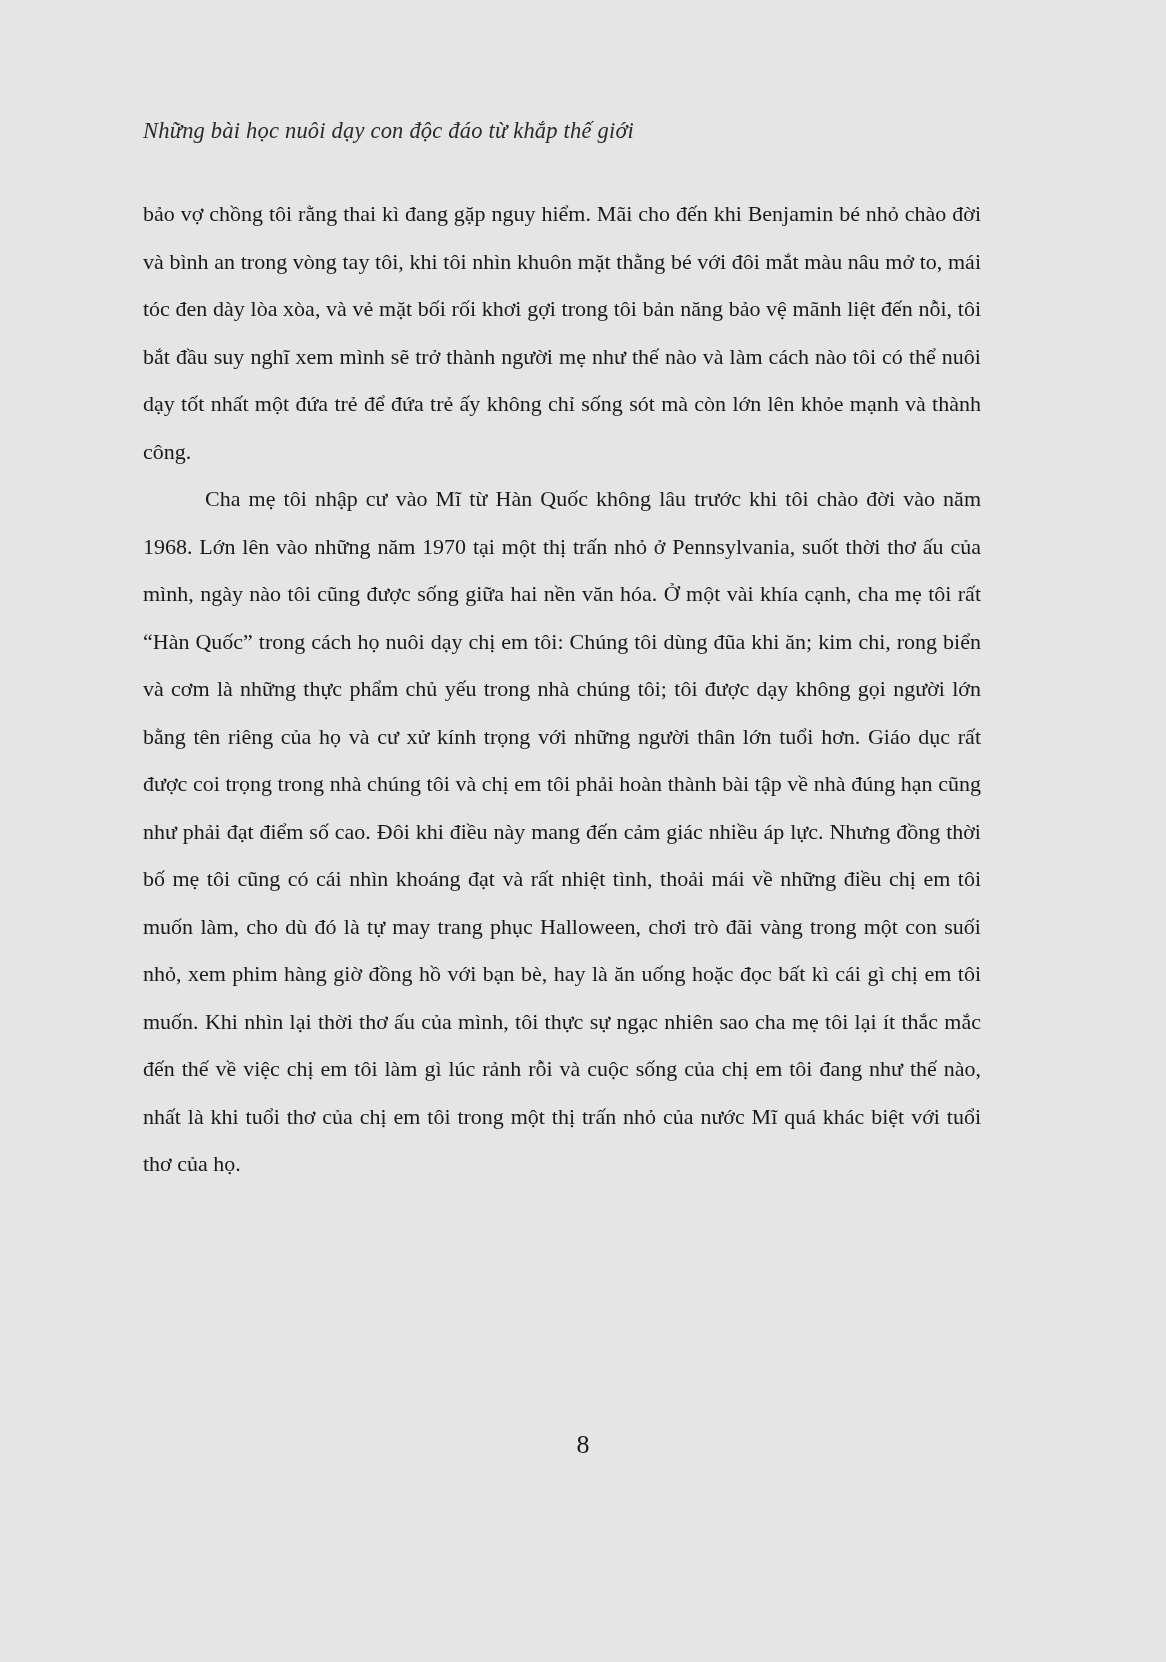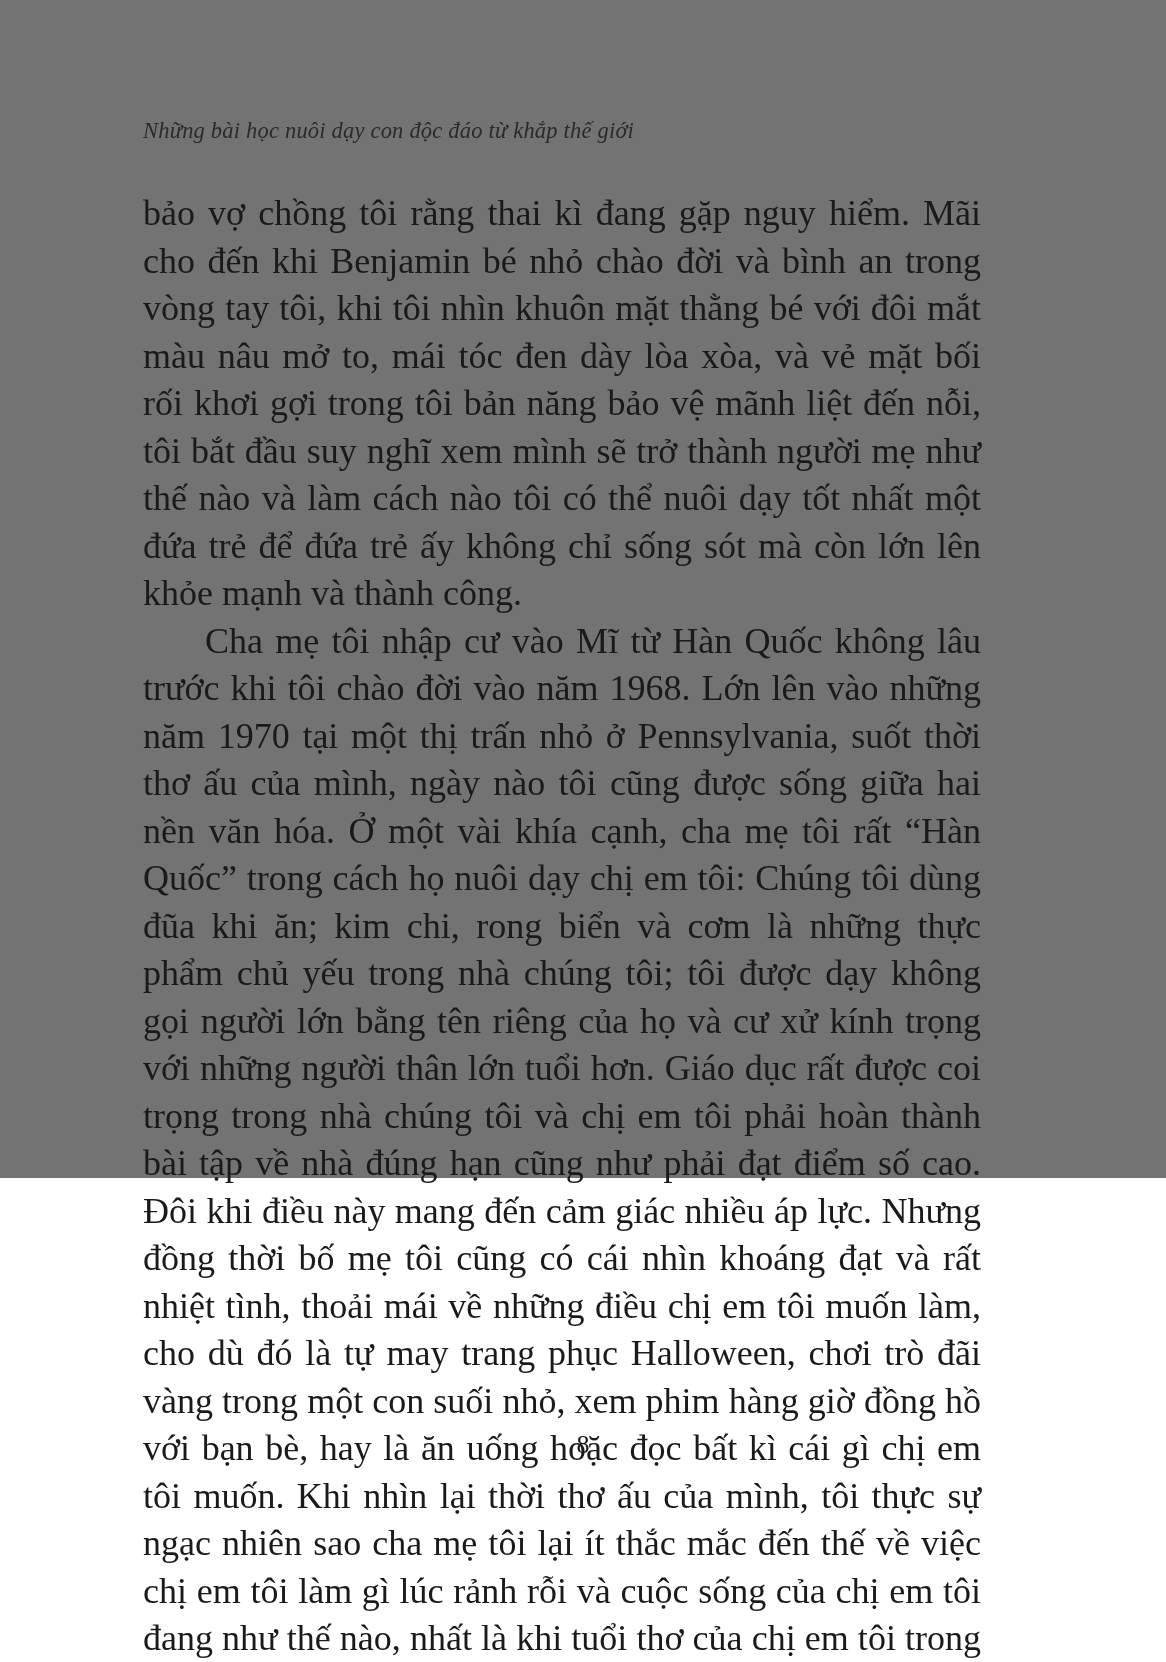--- a/index.html
+++ b/index.html
@@ -13,43 +13,43 @@
     font-family: "Liberation Serif", serif;
     color: #1b1b1b;
     position: relative;
     overflow: hidden;
   }
   .page {
     position: absolute;
     left: 0;
     top: 0;
     width: 1166px;
-    height: 1178px;
-    background: #737373;
+    height: 1662px;
+    background: #e5e5e5;
   }
   .running-head {
     position: absolute;
     left: 143px;
     top: 118px;
     width: 880px;
     font-style: italic;
     font-size: 22.5px;
     letter-spacing: 0.2px;
     color: #2a2a2a;
     white-space: nowrap;
   }
   .body-text {
     position: absolute;
     left: 143px;
     top: 190px;
     width: 838px;
   }
   .para {
     margin: 0;
-    font-size: 36px;
+    font-size: 22px;
     line-height: 47.5px;
     text-align: justify;
     text-justify: inter-word;
     color: #1a1a1a;
     hyphens: none;
   }
   .para + .para {
     text-indent: 62px;
     font-family: Liberation Serif, serif;
   }

